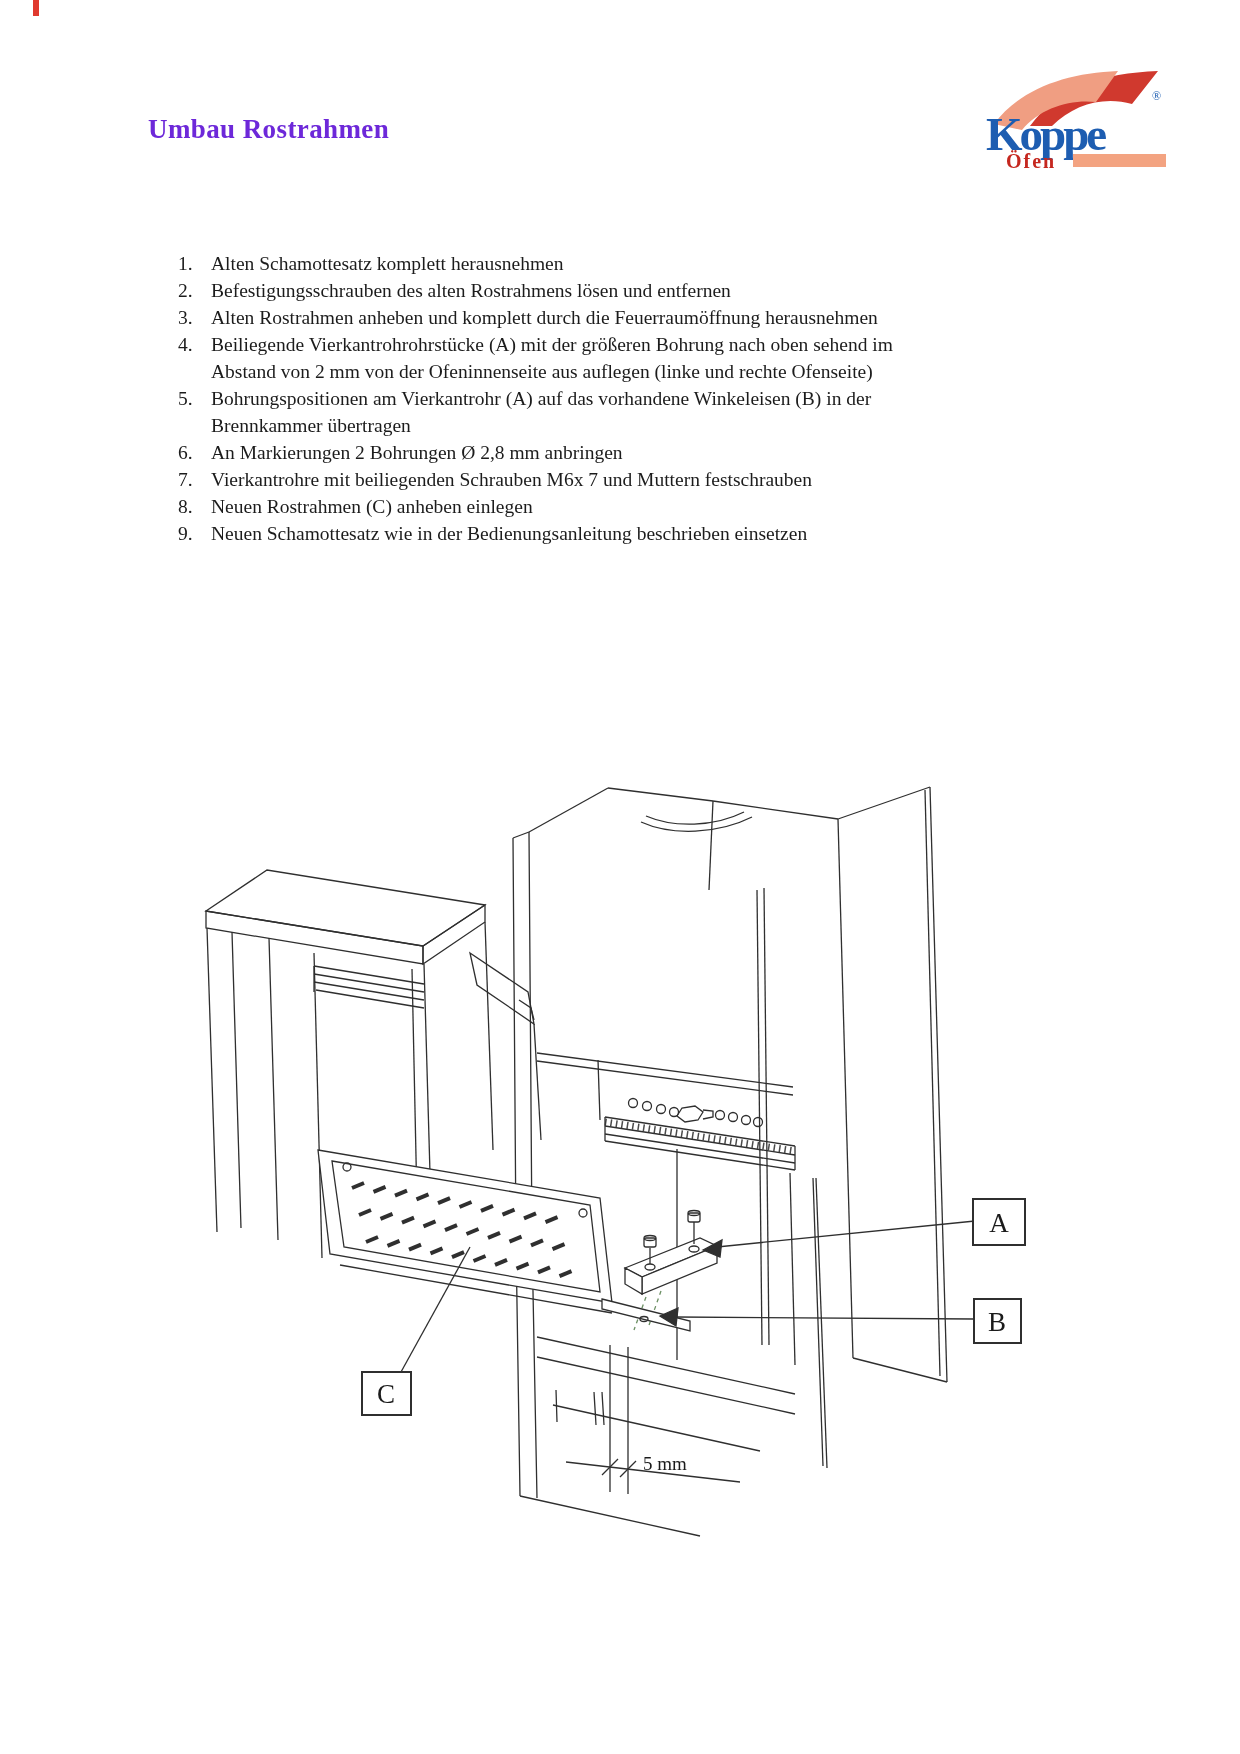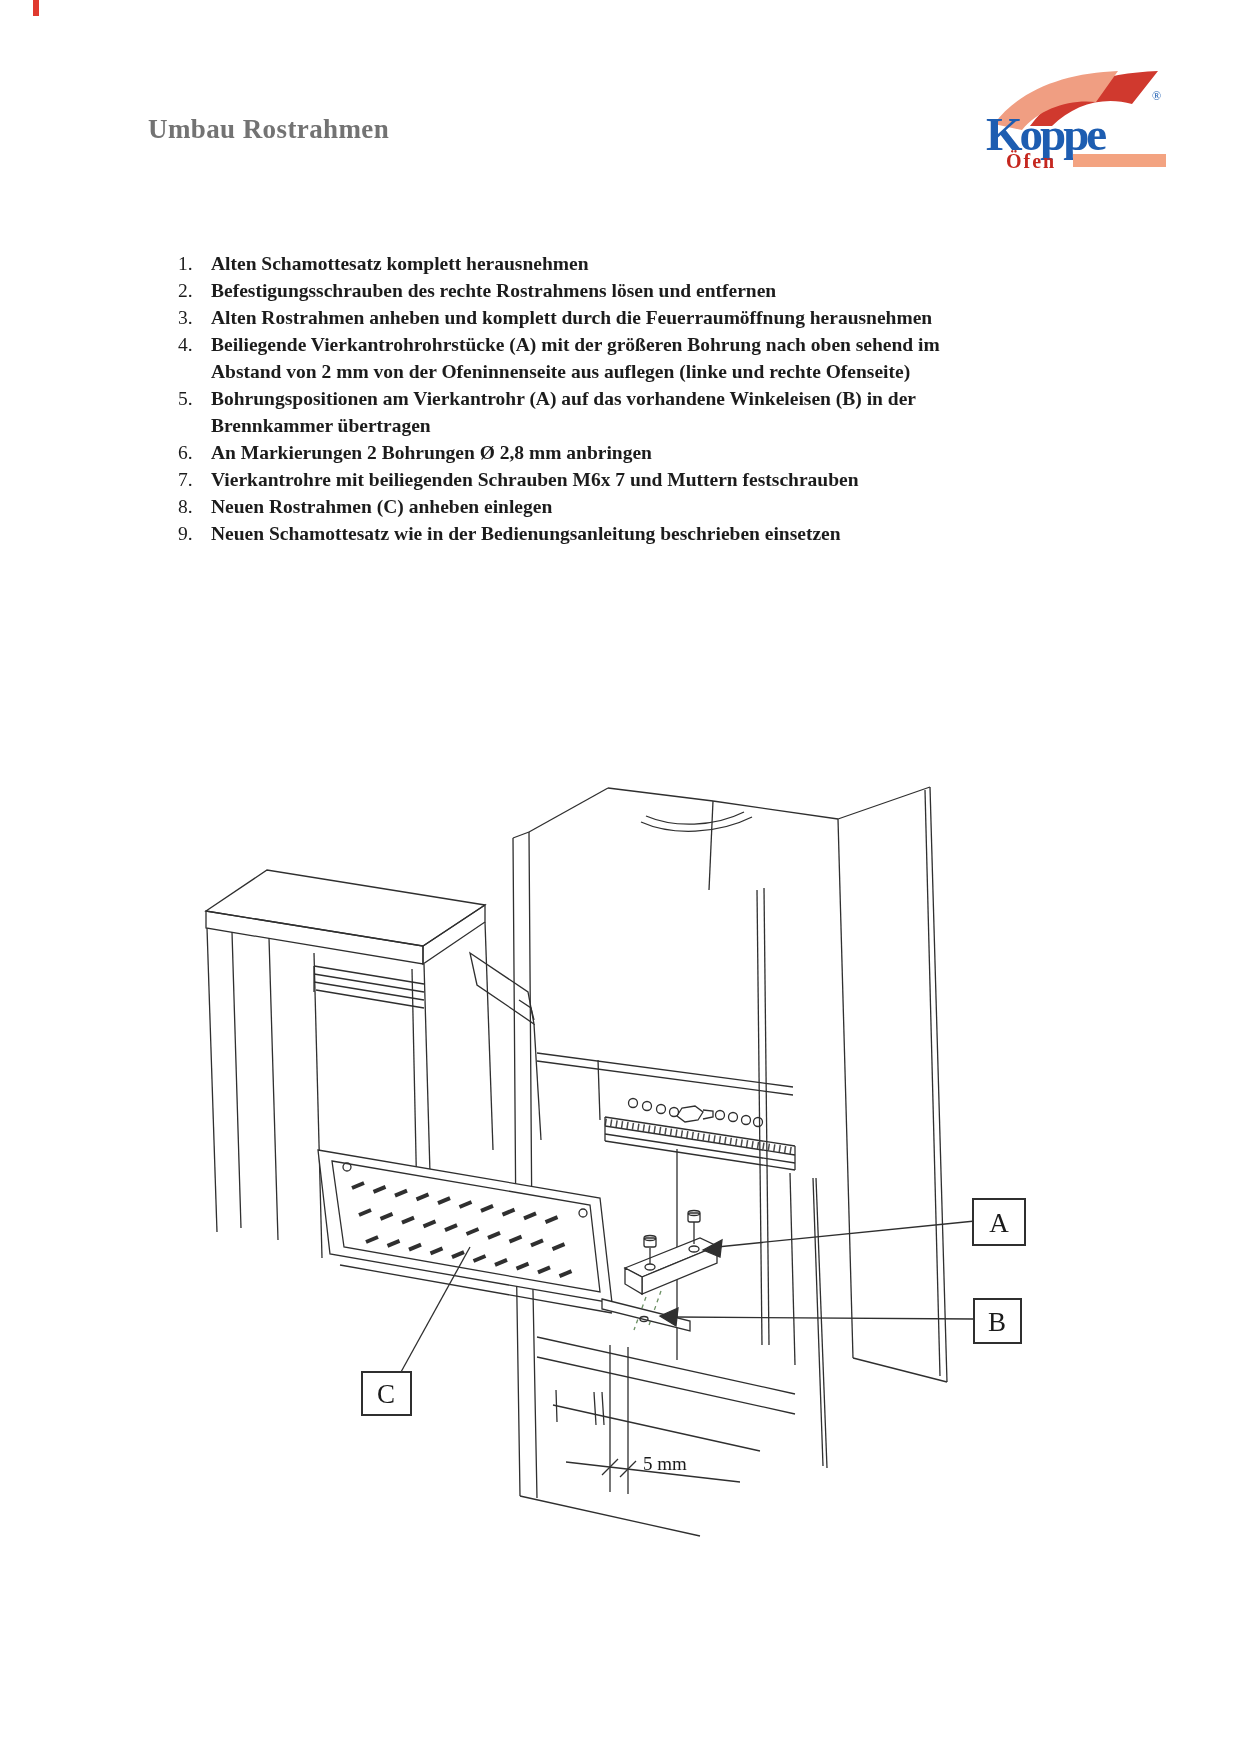--- a/index.html
+++ b/index.html
@@ -3,28 +3,28 @@
 <meta charset="utf-8">
 <style>
   html,body{margin:0;padding:0;}
   body{
     width:1240px;height:1754px;position:relative;background:#ffffff;
     font-family:"Liberation Serif", serif;color:#1b1b1b;overflow:hidden;
   }
   .scan-mark{position:absolute;left:33px;top:0;width:6px;height:16px;}
   .page-title{
     position:absolute;left:148px;top:96px;font-size:27px;font-weight:bold;
-    letter-spacing:.4px;color:#737373;
+    letter-spacing:.4px;color:#6d28d9;
   }
   .logo{position:absolute;left:986px;top:68px;width:184px;height:110px;}
   .steps{position:absolute;left:178px;top:250px;width:800px;}
   .steps ol{list-style:none;margin:0;padding:0;}
   .steps li{display:flex;font-size:19.5px;line-height:27px;color:#1c1c1c;}
   .steps .num{width:33px;flex:0 0 33px;}
-  .steps .txt{width:748px;font-weight:bold;}
+  .steps .txt{width:748px;}
   .figure{position:absolute;left:0;top:770px;width:1240px;height:780px;}
   .figure svg{display:block;}
   text{font-family:"Liberation Serif", serif;}
 </style>
 </head>
 <body>
 
 <div class="scan-mark" style="background:#e03a2f;"></div>
 
 <h1 class="page-title">Umbau Rostrahmen</h1>
@@ -41,21 +41,21 @@
 </div>
 
 <div class="steps">
   <ol>
     <li>
         <span class="num">1.</span>
         <span class="txt">Alten Schamottesatz komplett herausnehmen</span>
       </li>
     <li>
         <span class="num">2.</span>
-        <span class="txt">Befestigungsschrauben des rechte Rostrahmens lösen und entfernen</span>
+        <span class="txt">Befestigungsschrauben des alten Rostrahmens lösen und entfernen</span>
       </li>
     <li>
         <span class="num">3.</span>
         <span class="txt">Alten Rostrahmen anheben und komplett durch die Feuerraumöffnung herausnehmen</span>
       </li>
     <li>
         <span class="num">4.</span>
         <span class="txt">Beiliegende Vierkantrohrohrstücke (A) mit der größeren Bohrung nach oben sehend im Abstand von 2 mm von der Ofeninnenseite aus auflegen (linke und rechte Ofenseite)</span>
       </li>
     <li>

